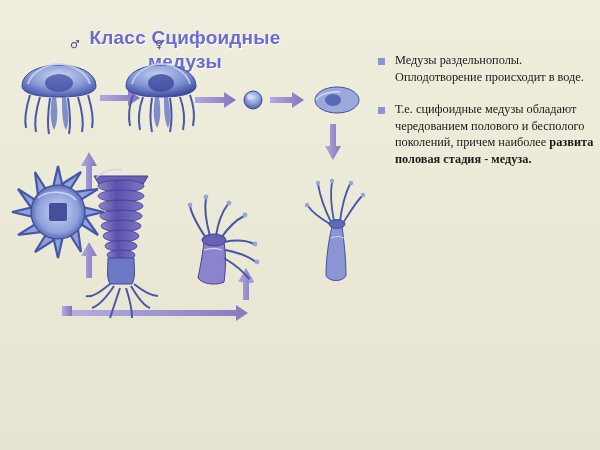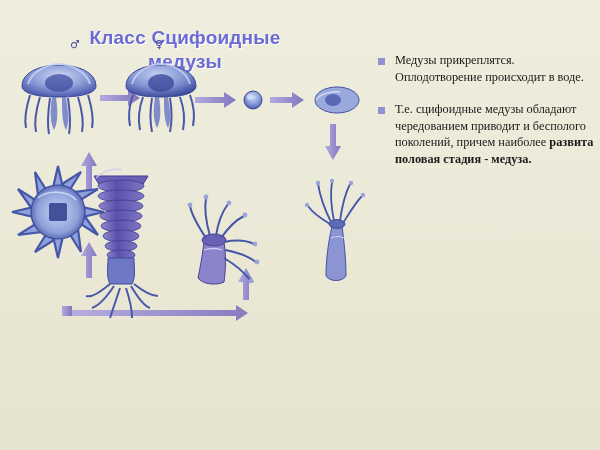--- a/index.html
+++ b/index.html
@@ -273,24 +273,24 @@
         <path d="M331 238 C335 236, 341 236, 344 238" fill="none" stroke="#dbe2f7" stroke-width="1.2" opacity="0.85"></path>
       </g>
 
     </svg>
   </div>
 
   <div class="bullets">
 
     <div class="bullet">
       <div class="bullet-marker"></div>
-      <div class="bullet-text">Медузы прикреплятся. Оплодотворение происходит в воде.</div>
+      <div class="bullet-text">Медузы раздельнополы. Оплодотворение происходит в воде.</div>
     </div>
 
 
     <div class="bullet">
       <div class="bullet-marker"></div>
-      <div class="bullet-text"><span>Т.е.  сцифоидные медузы обладают чередованием приводит и бесполого поколений, причем наиболее </span><b>развита половая стадия - медуза.</b></div>
+      <div class="bullet-text"><span>Т.е.  сцифоидные медузы обладают чередованием полового и бесполого поколений, причем наиболее </span><b>развита половая стадия - медуза.</b></div>
     </div>
 
   </div>
 
 </div>
 
 </body></html>

